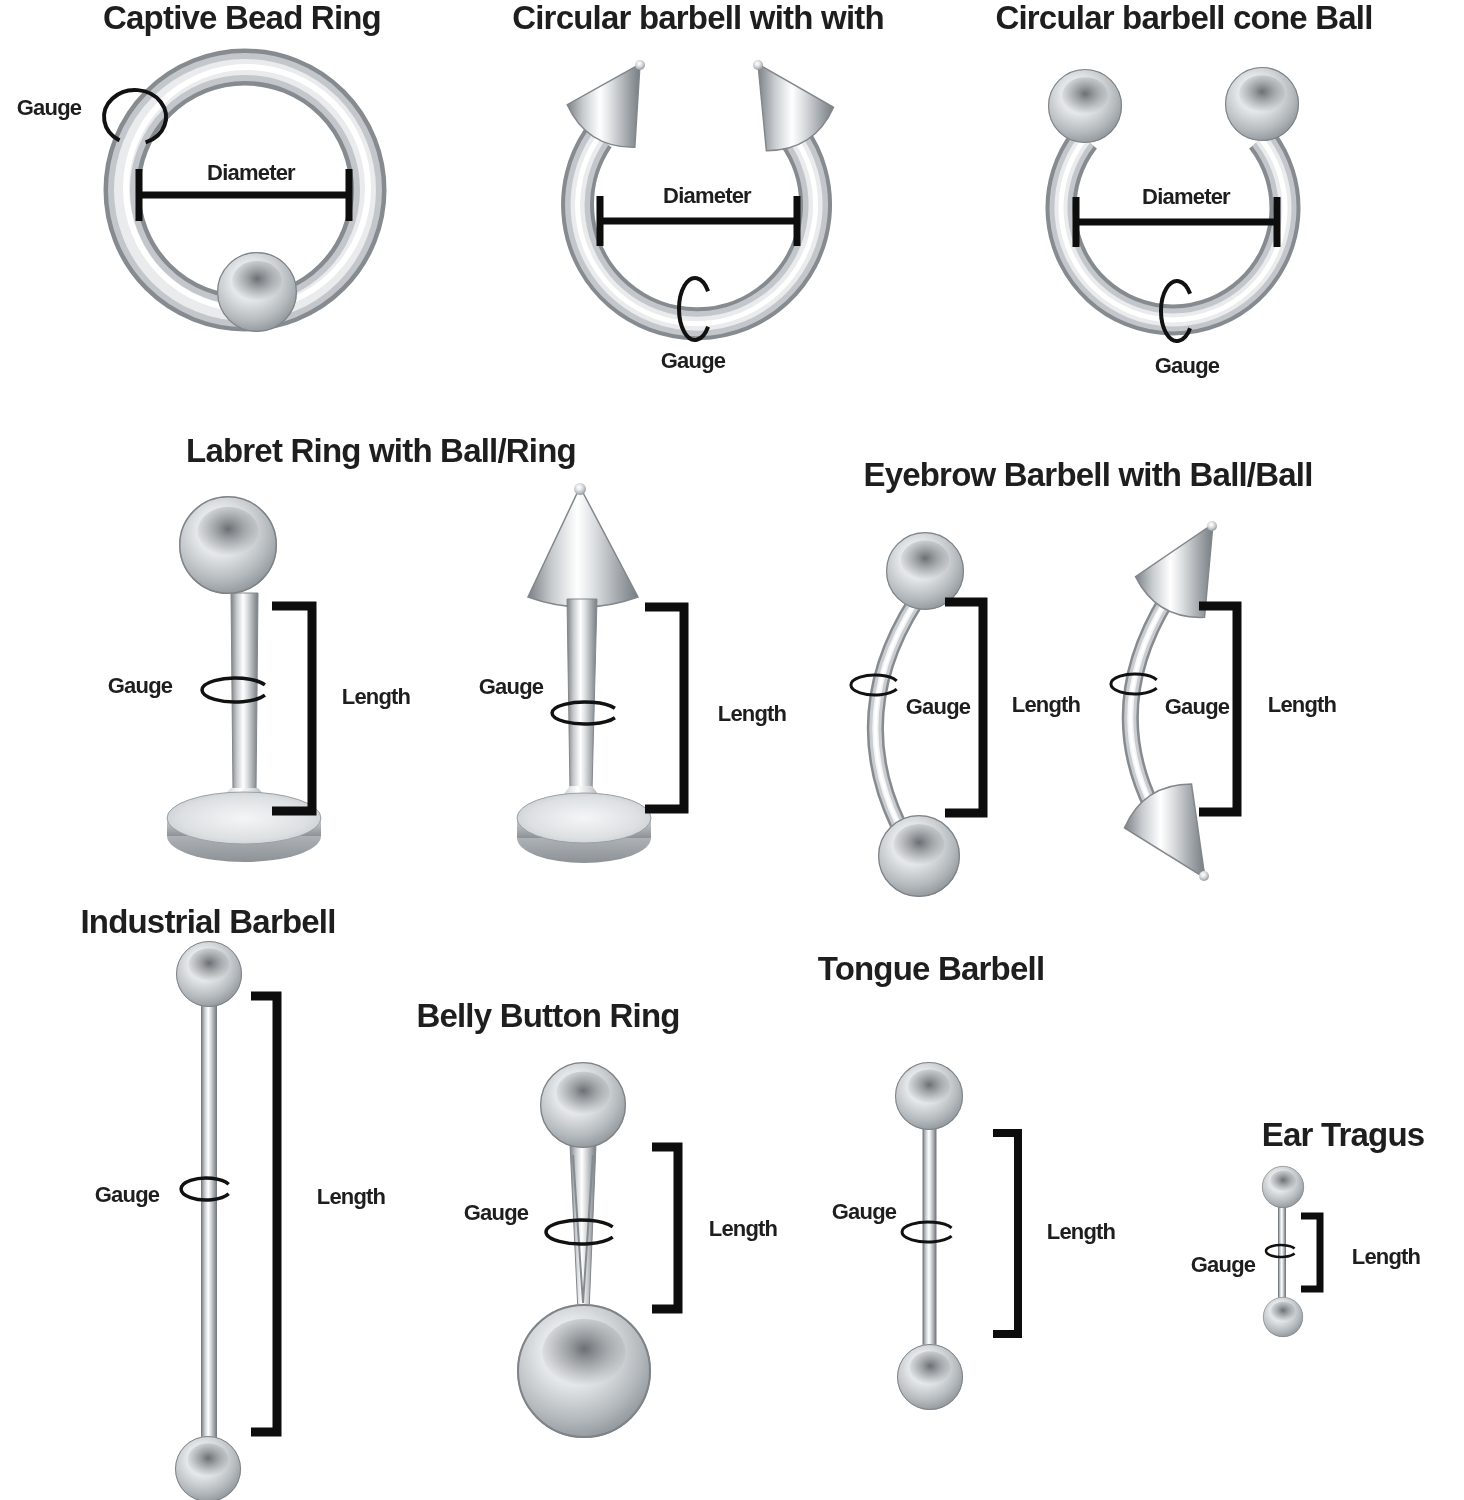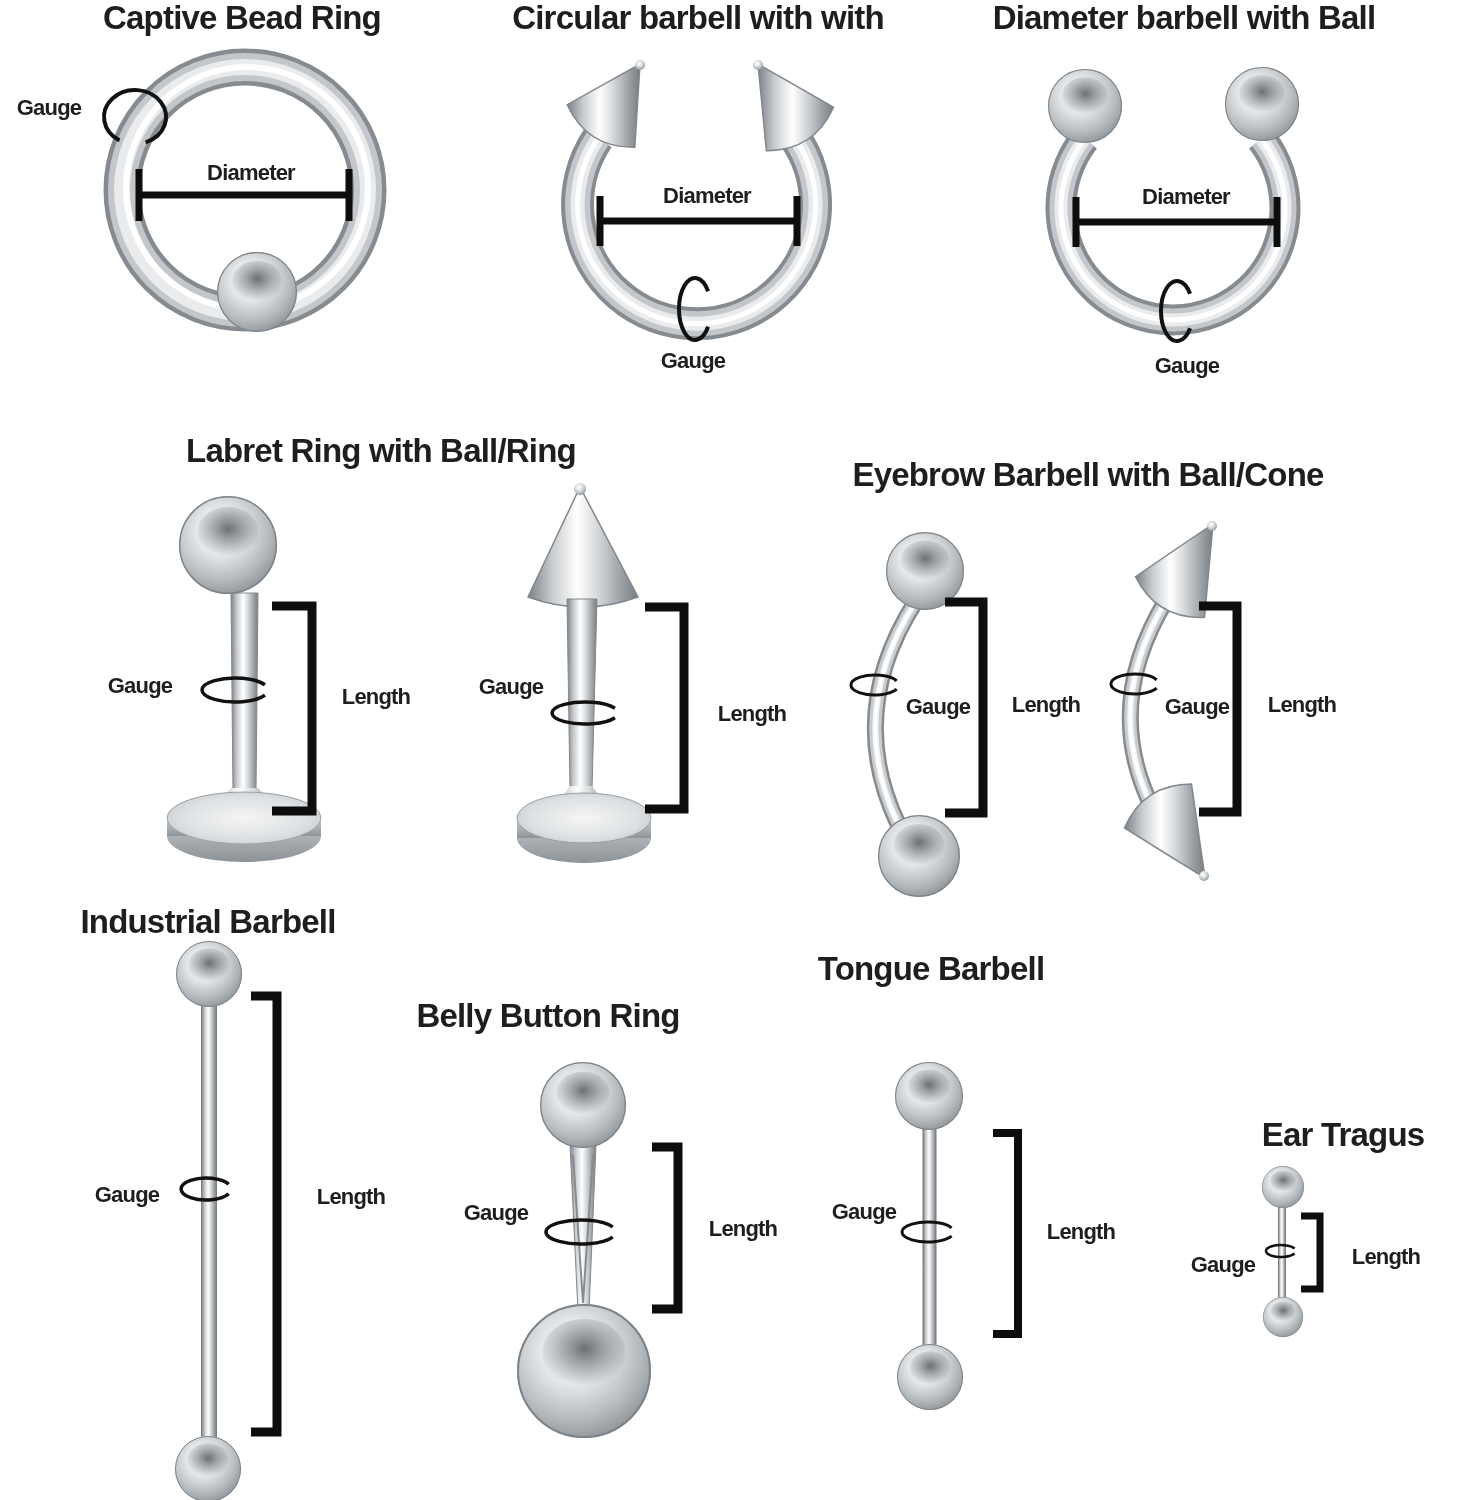--- a/index.html
+++ b/index.html
@@ -168,23 +168,23 @@
     <rect x="1278.5" y="1205" width="7" height="95" fill="url(#metalH)" stroke="#787d82" stroke-width="1"></rect>
     <use href="#ballU" transform="translate(1283,1187) scale(21)"></use>
     <use href="#ballU" transform="translate(1283,1317) scale(20)"></use>
     <path d="M1294.6 1248.5 A15 6 0 1 0 1294.6 1253.5" stroke="#111111" stroke-width="2.5" fill="none"></path>
     <path d="M1301 1216 H1320 V1289 H1301" stroke="#0d0d0d" stroke-width="7" fill="none"></path>
   </g>
 </svg>
 
 <div class="txt title" style="left:242px;top:18px">Captive Bead Ring</div>
 <div class="txt title" style="left:698px;top:18px">Circular barbell with with</div>
-<div class="txt title" style="left:1184px;top:18px">Diameter barbell with Ball</div>
+<div class="txt title" style="left:1184px;top:18px">Circular barbell cone Ball</div>
 <div class="txt title" style="left:381px;top:451px">Labret Ring with Ball/Ring</div>
-<div class="txt title" style="left:1088px;top:475px">Eyebrow Barbell with Ball/Cone</div>
+<div class="txt title" style="left:1088px;top:475px">Eyebrow Barbell with Ball/Ball</div>
 <div class="txt title" style="left:208px;top:922px">Industrial Barbell</div>
 <div class="txt title" style="left:548px;top:1016px">Belly Button Ring</div>
 <div class="txt title" style="left:931px;top:969px">Tongue Barbell</div>
 <div class="txt title" style="left:1343px;top:1135px">Ear Tragus</div>
 
 <div class="txt label" style="left:49px;top:108px">Gauge</div>
 <div class="txt label" style="left:251px;top:173px">Diameter</div>
 <div class="txt label" style="left:707px;top:196px">Diameter</div>
 <div class="txt label" style="left:693px;top:361px">Gauge</div>
 <div class="txt label" style="left:1186px;top:197px">Diameter</div>

